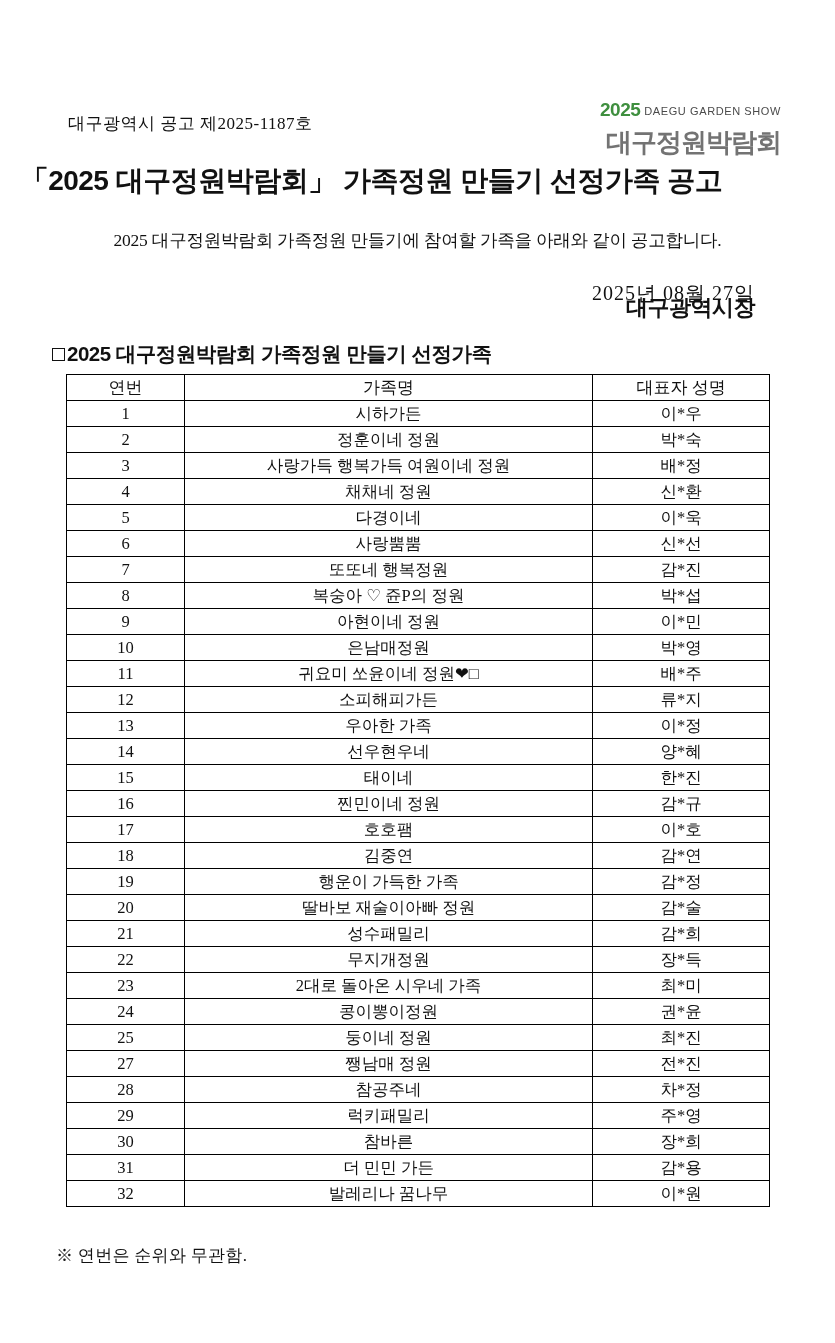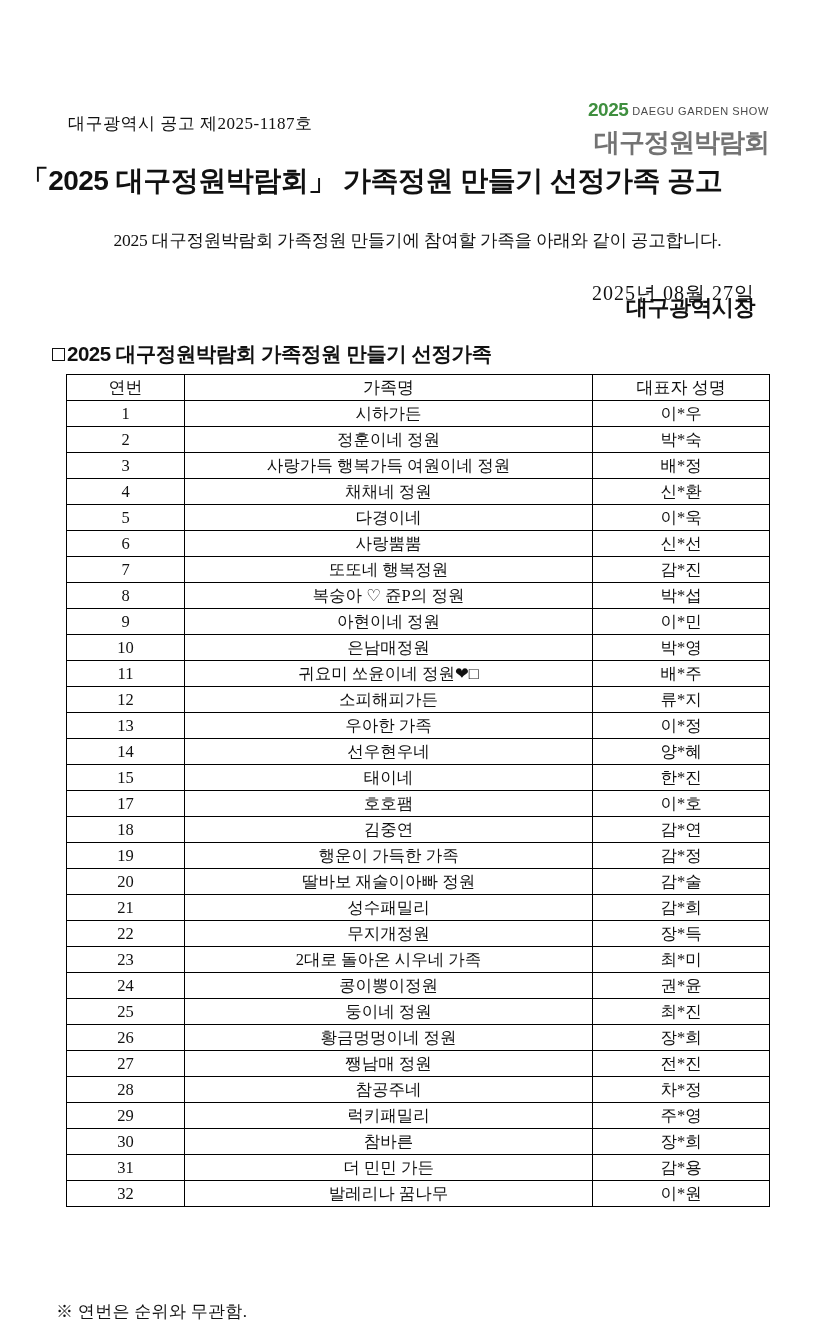--- a/index.html
+++ b/index.html
@@ -21,21 +21,21 @@
     height: 1343px;
     padding: 0;
     box-sizing: border-box;
   }
 
   
   .header-row {
     position: absolute;
     top: 100px;
     left: 68px;
-    right: 64px;
+    right: 52px;
     height: 56px;
   }
   .doc-number {
     position: absolute;
     left: 0;
     top: 12px;
     font-size: 17px;
     letter-spacing: 0.5px;
     white-space: nowrap;
   }
@@ -163,21 +163,21 @@
   table.listing th {
     font-weight: normal;
     font-size: 17px;
   }
   col.c-no { width: 118px; }
   col.c-name { width: 408px; }
   col.c-rep { width: 177px; }
 
   .footnote {
     position: absolute;
-    top: 1300px;
+    top: 1244px;
     left: 56px;
     font-size: 17px;
     letter-spacing: 0.3px;
   }
 </style>
 </head>
 <body>
 
 <div class="page">
 
@@ -288,20 +288,25 @@
             <td>14</td>
             <td>선우현우네</td>
             <td>양*혜</td>
           </tr>
           <tr>
             <td>15</td>
             <td>태이네</td>
             <td>한*진</td>
           </tr>
           <tr>
+            <td>16</td>
+            <td>찐민이네 정원</td>
+            <td>감*규</td>
+          </tr>
+          <tr>
             <td>17</td>
             <td>호호팸</td>
             <td>이*호</td>
           </tr>
           <tr>
             <td>18</td>
             <td>김중연</td>
             <td>감*연</td>
           </tr>
           <tr>
@@ -333,25 +338,20 @@
             <td>24</td>
             <td>콩이뽕이정원</td>
             <td>권*윤</td>
           </tr>
           <tr>
             <td>25</td>
             <td>둥이네 정원</td>
             <td>최*진</td>
           </tr>
           <tr>
-            <td>26</td>
-            <td>황금멍멍이네 정원</td>
-            <td>장*희</td>
-          </tr>
-          <tr>
             <td>27</td>
             <td>쨍남매 정원</td>
             <td>전*진</td>
           </tr>
           <tr>
             <td>28</td>
             <td>참공주네</td>
             <td>차*정</td>
           </tr>
           <tr>

